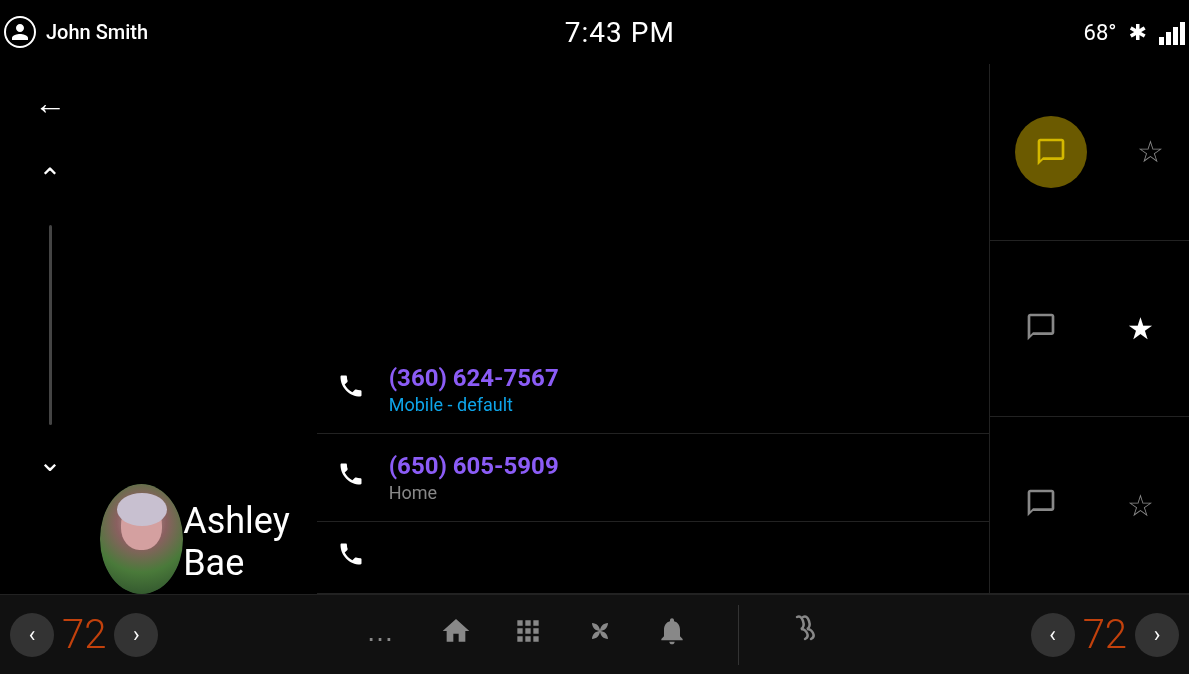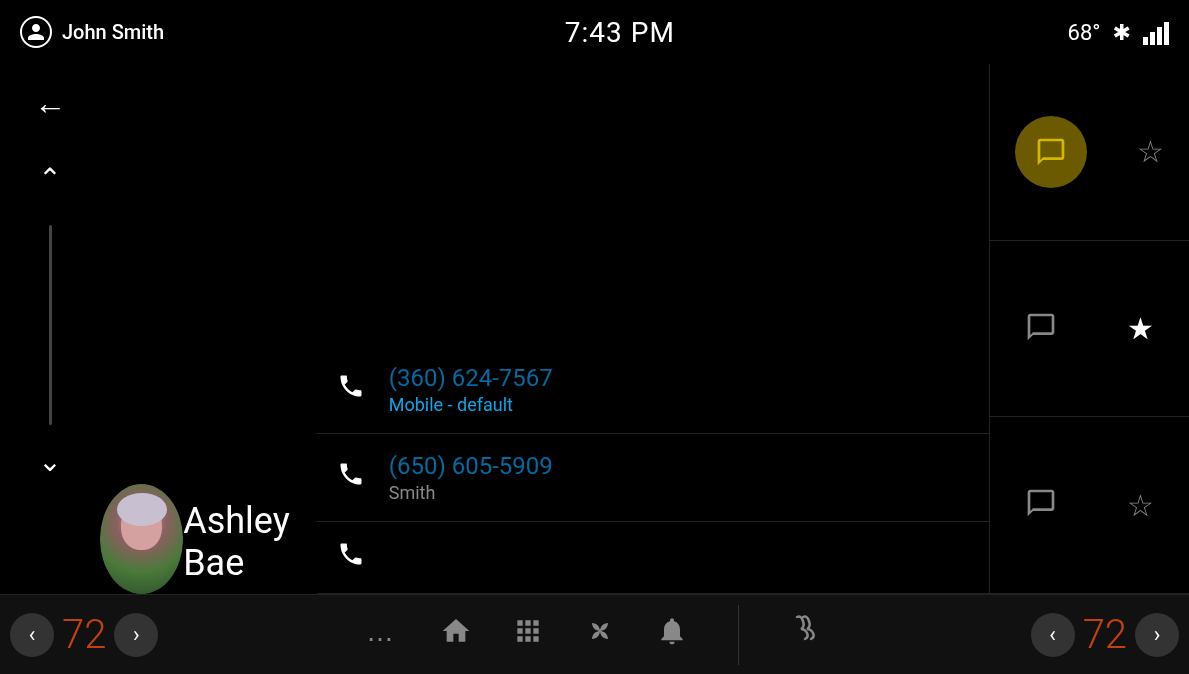--- a/index.html
+++ b/index.html
@@ -11,21 +11,21 @@
       font-family: 'Roboto', Arial, sans-serif;
       overflow: hidden;
       position: relative;
     }
 
     
     .status-bar {
       display: flex;
       align-items: center;
       justify-content: space-between;
-      padding: 0 20px;
+      padding: 0 4px;
       height: 64px;
       background: #000;
     }
     .status-left {
       display: flex;
       align-items: center;
       gap: 10px;
     }
     .status-center {
       font-size: 28px;
@@ -172,22 +172,22 @@
       font-size: 28px;
       color: #fff;
       margin-right: 24px;
       flex-shrink: 0;
     }
     .phone-info {
       flex: 1;
     }
     .phone-number {
       font-size: 24px;
-      font-weight: 400;
-      color: #0369a1;
+      font-weight: 700;
+      color: #8b5cf6;
     }
     .phone-label {
       font-size: 18px;
       margin-top: 2px;
     }
     .phone-label.default {
       color: #0ea5e9;
     }
     .phone-label.work {
       color: #888;
@@ -334,21 +334,21 @@
       </div>
 
       <div class="phone-entry">
         <div class="phone-icon">
           <svg width="28" height="28" viewBox="0 0 24 24" fill="white">
             <path d="M6.6 10.8c1.4 2.8 3.8 5.1 6.6 6.6l2.2-2.2c.3-.3.7-.4 1-.2 1.1.4 2.3.6 3.6.6.6 0 1 .4 1 1V20c0 .6-.4 1-1 1-9.4 0-17-7.6-17-17 0-.6.4-1 1-1h3.5c.6 0 1 .4 1 1 0 1.3.2 2.5.6 3.6.1.3 0 .7-.2 1L6.6 10.8z"></path>
           </svg>
         </div>
         <div class="phone-info">
           <div class="phone-number">(650) 605-5909</div>
-          <div class="phone-label work">Smith</div>
+          <div class="phone-label work">Home</div>
         </div>
       </div>
 
       <div class="phone-entry">
         <div class="phone-icon">
           <svg width="28" height="28" viewBox="0 0 24 24" fill="white">
             <path d="M6.6 10.8c1.4 2.8 3.8 5.1 6.6 6.6l2.2-2.2c.3-.3.7-.4 1-.2 1.1.4 2.3.6 3.6.6.6 0 1 .4 1 1V20c0 .6-.4 1-1 1-9.4 0-17-7.6-17-17 0-.6.4-1 1-1h3.5c.6 0 1 .4 1 1 0 1.3.2 2.5.6 3.6.1.3 0 .7-.2 1L6.6 10.8z"></path>
           </svg>
         </div>
       </div>

